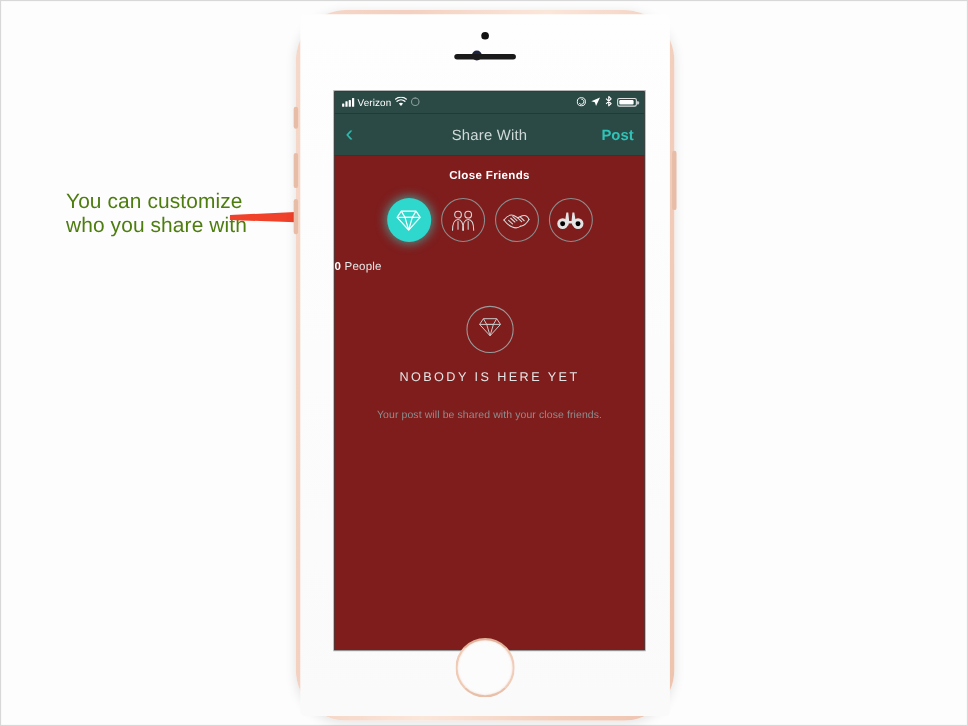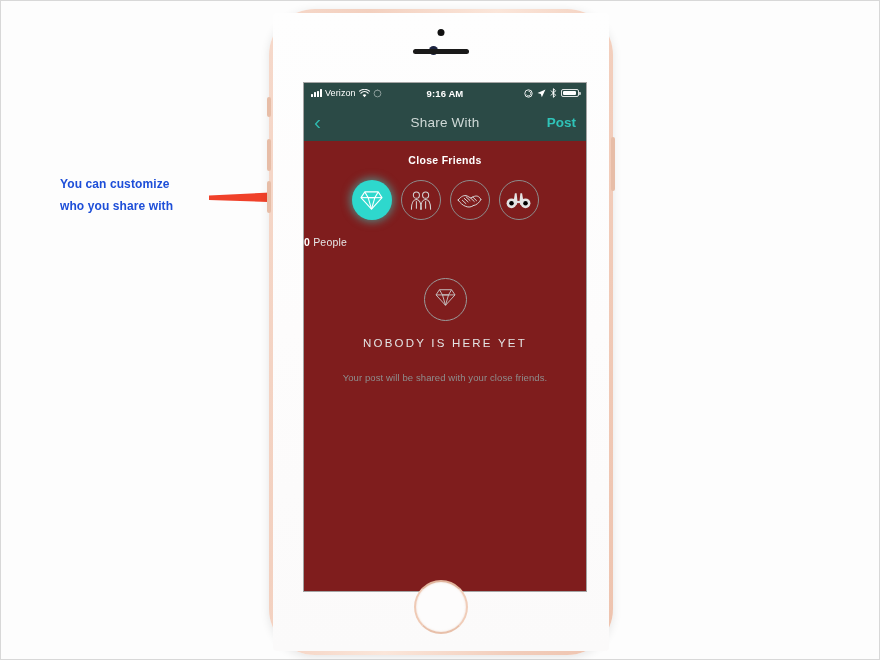--- a/index.html
+++ b/index.html
@@ -22,26 +22,25 @@
     box-sizing: border-box;
     background: #fdfdfd;
   }
 
   
   .annotation-text {
     position: absolute;
     left: 59px;
     top: 172px;
     width: 230px;
-    color: #1d4ed8;
-    font-size: 12px;
+    color: #4d7c0f;
+    font-size: 19px;
     line-height: 22px;
     letter-spacing: 0.1px;
     white-space: pre-line;
-    font-weight: bold;
   }
   .annotation-arrow {
     position: absolute;
     left: 208px;
     top: 178px;
     width: 158px;
     height: 36px;
   }
 
   
@@ -398,21 +397,20 @@
               </svg>
             </span>
             <span>
               <svg width="9" height="9" viewBox="0 0 9 9" opacity="0.45">
                 <circle cx="4.5" cy="4.5" r="3.4" stroke="#fff" stroke-width="1" fill="none"></circle>
                 <path d="M4.5 0.4 L6 1.6 L3 1.6 Z" fill="#fff"></path>
               </svg>
             </span>
           </div>
 
-          <div class="sb-time">9:16 AM</div>
 
           <div class="sb-right">
             <span>
               <svg width="9" height="9" viewBox="0 0 10 10">
                 <circle cx="5" cy="5" r="4.1" stroke="#fff" stroke-width="1" fill="none"></circle>
                 <path d="M5 2.4 A2.6 2.6 0 1 1 2.8 6.5" stroke="#fff" stroke-width="1" fill="none"></path>
               </svg>
             </span>
             <span>
               <svg width="9" height="9" viewBox="0 0 10 10">

